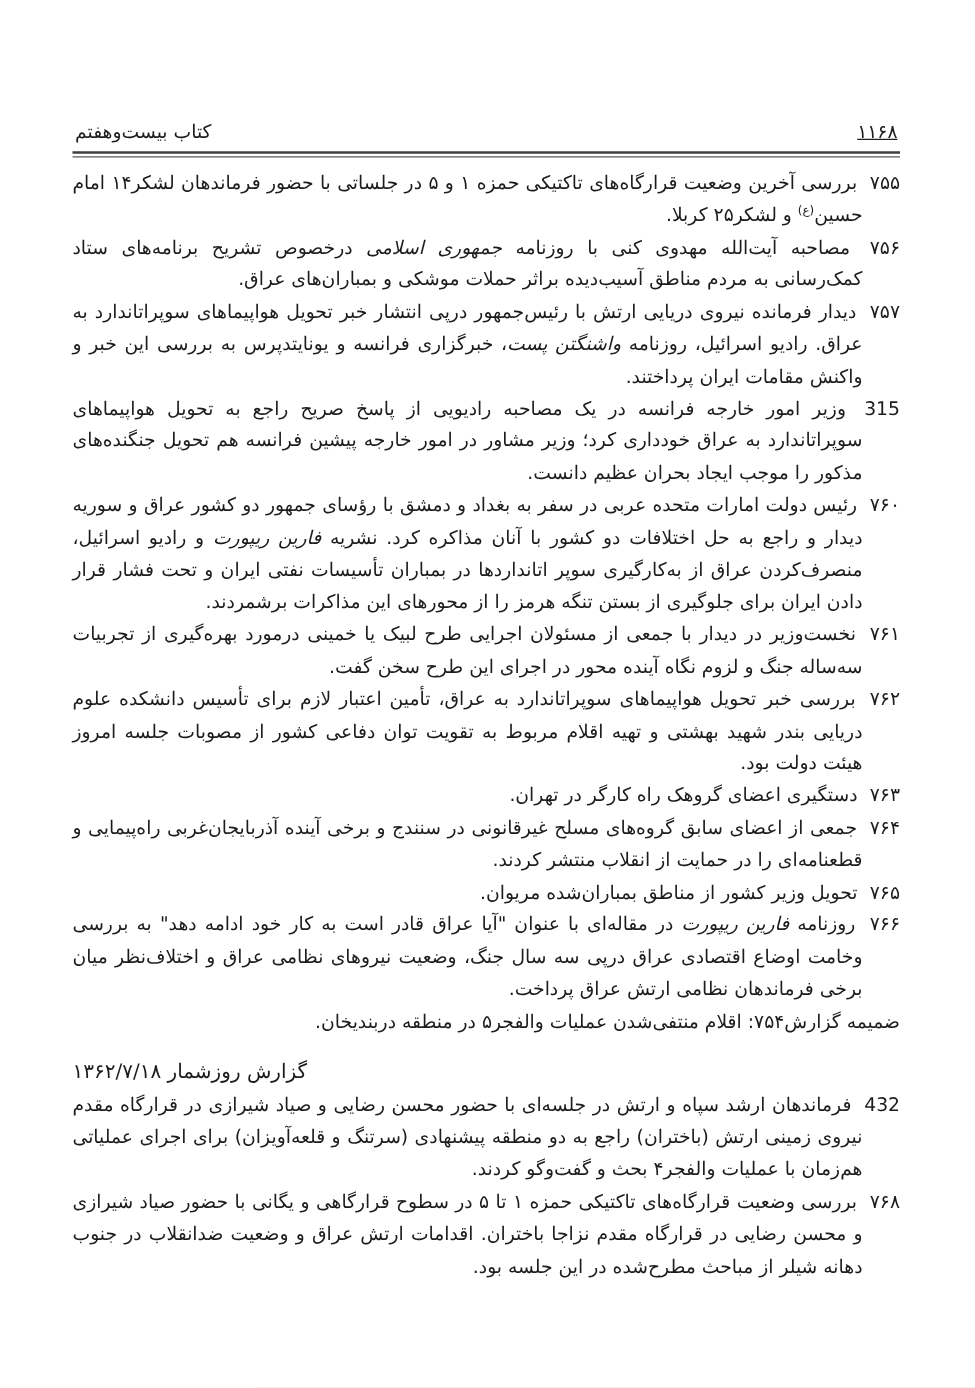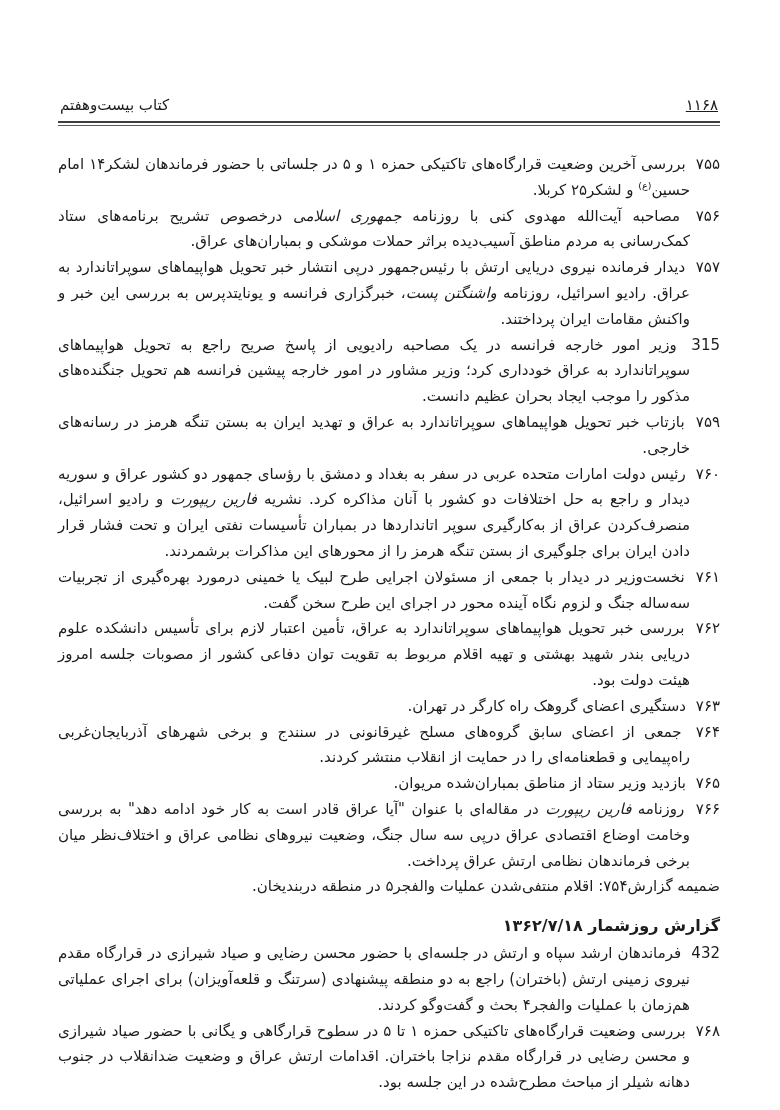--- a/index.html
+++ b/index.html
@@ -25,21 +25,21 @@
     padding: 0 2px;
   }
   .running-head .page-num { letter-spacing: 1px; text-decoration: underline; }
   .head-rule {
     margin-top: 7px;
     height: 2px;
     border-top: 2.5px solid #3f3f3f;
     border-bottom: 1px solid #5a5a5a;
   }
   .body-text {
-    margin-top: 26px;
+    margin-top: 8px;
     font-size: 15px;
     line-height: 25.8px;
     text-align: justify;
   }
   p.entry {
     margin: 0;
     padding-right: 30px;
     text-indent: -30px;
   }
   p.entry .num { margin-left: 5px; }
@@ -50,23 +50,23 @@
   }
   p.appendix .appendix-label { font-weight: normal; }
   .seg-i { font-style: italic; }
   .seg-sup {
     font-size: 9.5px;
     vertical-align: 6px;
     line-height: 0;
   }
   h2.section-heading {
     margin: 13px 0 2px 0;
-    text-align: right;
+    text-align: left;
     font-size: 16px;
-    font-weight: bold;
+    font-weight: normal;
     line-height: 26px;
   }
 </style>
 </head>
 <body>
 
 <div class="page">
 
   <div class="running-head">
     <span class="page-num">۱۱۶۸</span>
@@ -90,24 +90,20 @@
   <p class="entry">
     <span class="num">۷۵۷</span>
     <span class="entry-text"><span>دیدار فرمانده نیروی دریایی ارتش با رئیس‌جمهور درپی انتشار خبر تحویل هواپیماهای سوپراتاندارد به عراق. رادیو اسرائیل، روزنامه </span><span class="seg-i">واشنگتن پست</span><span>، خبرگزاری فرانسه و یونایتدپرس به بررسی این خبر و واکنش مقامات ایران پرداختند.</span></span>
   </p>
 
   <p class="entry">
     <span class="num">315</span>
     <span class="entry-text"><span>وزیر امور خارجه فرانسه در یک مصاحبه رادیویی از پاسخ صریح راجع به تحویل هواپیماهای سوپراتاندارد به عراق خودداری کرد؛ وزیر مشاور در امور خارجه پیشین فرانسه هم تحویل جنگنده‌های مذکور را موجب ایجاد بحران عظیم دانست.</span></span>
   </p>
 
-  <p class="entry">
-    <span class="num">۷۵۹</span>
-    <span class="entry-text"><span>بازتاب خبر تحویل هواپیماهای سوپراتاندارد به عراق و تهدید ایران به بستن تنگه هرمز در رسانه‌های خارجی.</span></span>
-  </p>
 
   <p class="entry">
     <span class="num">۷۶۰</span>
     <span class="entry-text"><span>رئیس دولت امارات متحده عربی در سفر به بغداد و دمشق با رؤسای جمهور دو کشور عراق و سوریه دیدار و راجع به حل اختلافات دو کشور با آنان مذاکره کرد. نشریه </span><span class="seg-i">فارین ریپورت</span><span> و رادیو اسرائیل، منصرف‌کردن عراق از به‌کارگیری سوپر اتانداردها در بمباران تأسیسات نفتی ایران و تحت فشار قرار دادن ایران برای جلوگیری از بستن تنگه هرمز را از محورهای این مذاکرات برشمردند.</span></span>
   </p>
 
   <p class="entry">
     <span class="num">۷۶۱</span>
     <span class="entry-text"><span>نخست‌وزیر در دیدار با جمعی از مسئولان اجرایی طرح لبیک یا خمینی درمورد بهره‌گیری از تجربیات سه‌ساله جنگ و لزوم نگاه آینده محور در اجرای این طرح سخن گفت.</span></span>
   </p>
@@ -117,26 +113,26 @@
     <span class="entry-text"><span>بررسی خبر تحویل هواپیماهای سوپراتاندارد به عراق، تأمین اعتبار لازم برای تأسیس دانشکده علوم دریایی بندر شهید بهشتی و تهیه اقلام مربوط به تقویت توان دفاعی کشور از مصوبات جلسه امروز هیئت دولت بود.</span></span>
   </p>
 
   <p class="entry">
     <span class="num">۷۶۳</span>
     <span class="entry-text"><span>دستگیری اعضای گروهک راه کارگر در تهران.</span></span>
   </p>
 
   <p class="entry">
     <span class="num">۷۶۴</span>
-    <span class="entry-text"><span>جمعی از اعضای سابق گروه‌های مسلح غیرقانونی در سنندج و برخی شهرهای آذربایجان‌غربی راه‌پیمایی و قطعنامه‌ای را در حمایت از انقلاب منتشر کردند.</span></span>
+    <span class="entry-text"><span>جمعی از اعضای سابق گروه‌های مسلح غیرقانونی در سنندج و برخی آینده آذربایجان‌غربی راه‌پیمایی و قطعنامه‌ای را در حمایت از انقلاب منتشر کردند.</span></span>
   </p>
 
   <p class="entry">
     <span class="num">۷۶۵</span>
-    <span class="entry-text"><span>بازدید وزیر ستاد از مناطق بمباران‌شده مریوان.</span></span>
+    <span class="entry-text"><span>تحویل وزیر کشور از مناطق بمباران‌شده مریوان.</span></span>
   </p>
 
   <p class="entry">
     <span class="num">۷۶۶</span>
     <span class="entry-text"><span>روزنامه </span><span class="seg-i">فارین ریپورت</span><span> در مقاله‌ای با عنوان "آیا عراق قادر است به کار خود ادامه دهد" به بررسی وخامت اوضاع اقتصادی عراق درپی سه سال جنگ، وضعیت نیروهای نظامی عراق و اختلاف‌نظر میان برخی فرماندهان نظامی ارتش عراق پرداخت.</span></span>
   </p>
 </div>
 
     <p class="appendix">
       <span class="appendix-label">ضمیمه گزارش۷۵۴:</span><span> اقلام منتفی‌شدن عملیات والفجر۵ در منطقه دربندیخان.</span>

